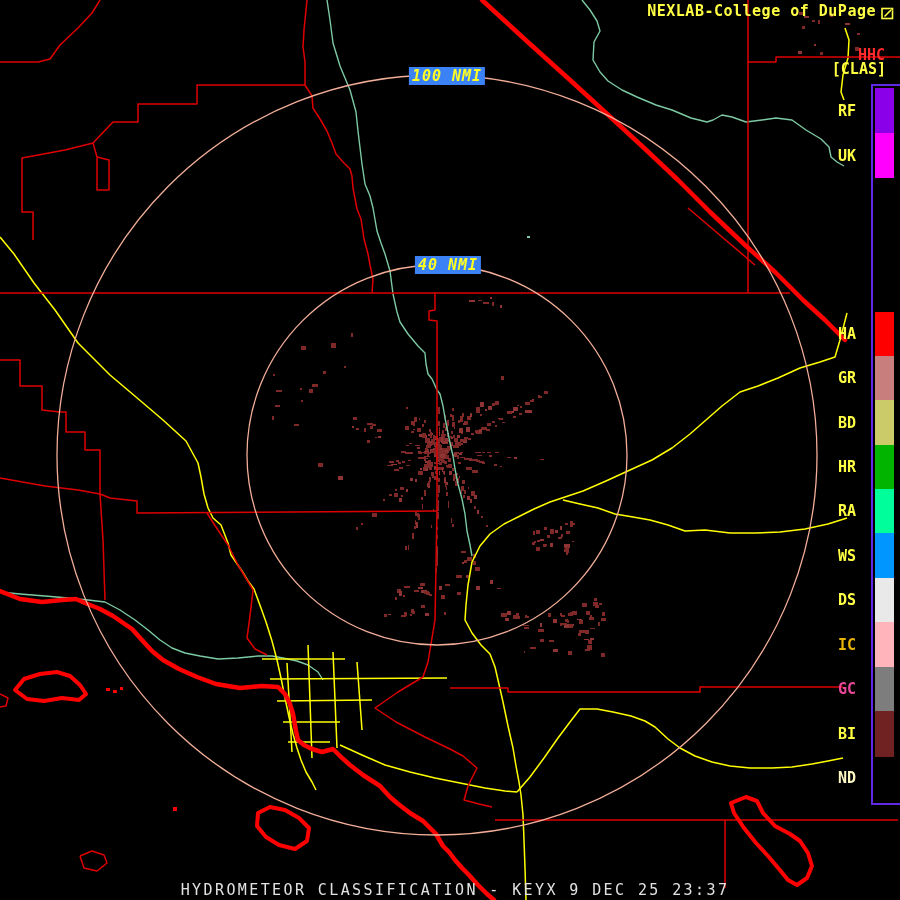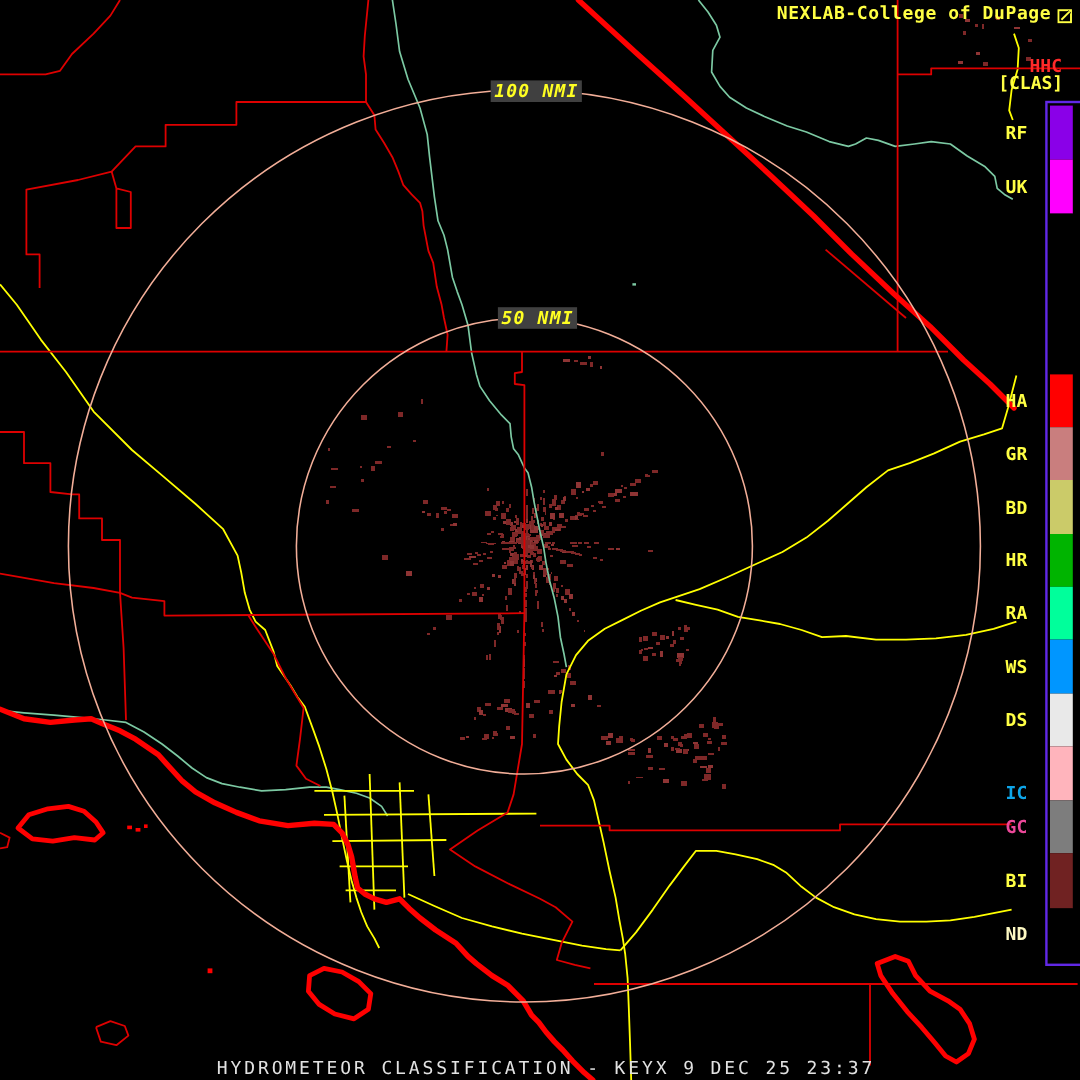--- a/index.html
+++ b/index.html
@@ -6,21 +6,21 @@
   #screen{position:relative;width:900px;height:900px;background:#000;overflow:hidden;
           font-family:"DejaVu Sans Mono","Liberation Mono",monospace;}
   #map-svg{position:absolute;left:0;top:0;}
   .ovl{position:absolute;white-space:pre;line-height:1.05;}
   #title-text{top:4px;right:24px;font-size:15px;font-weight:bold;letter-spacing:0.5px;margin-left:16px;}
   #title-icon{position:absolute;top:5px;right:6px;}
   #product-code{top:48px;right:15px;font-size:15px;font-weight:bold;}
   #product-tag{top:62px;right:14px;font-size:15px;font-weight:bold;}
   #status-text{bottom:1px;left:455px;transform:translateX(-50%);font-size:15px;letter-spacing:2.4px;}
   .ring-label{position:absolute;transform:translate(-50%,-50%);font-size:15px;font-weight:bold;
-              font-style:italic;background:#404040;padding:0 3px;letter-spacing:1px;}
+              font-style:italic;background:#3b82f6;padding:0 3px;letter-spacing:1px;}
   #legend-border{position:absolute;background:#000;}
   .legend-seg{position:absolute;}
   .legend-label{position:absolute;width:30px;font-size:15px;font-weight:bold;}
 </style>
 </head>
 <body>
 
 <div id="screen">
   <svg id="map-svg" width="900" height="900">
       <g shape-rendering="crispEdges">
@@ -723,34 +723,34 @@
     <svg width="13" height="13" viewBox="0 0 13 13">
       <rect x="1" y="1.5" width="10.5" height="10" fill="none" stroke="#FFFF44" stroke-width="1.6"></rect>
       <line x1="10.5" y1="2.5" x2="3.5" y2="9.5" stroke="#000" stroke-width="3"></line>
       <line x1="10.5" y1="2.5" x2="3.5" y2="9.5" stroke="#FFFF44" stroke-width="1.6"></line>
     </svg>
   </span>
   <span class="ovl" id="product-code" style="color: rgb(255, 42, 42);">HHC</span>
   <span class="ovl" id="product-tag" style="color: rgb(255, 255, 68);">[CLAS]</span>
 
   <span class="ring-label" id="ring-label-outer" style="left: 447px; top: 76px; color: rgb(255, 255, 34);">100 NMI</span>
-  <span class="ring-label" id="ring-label-inner" style="left: 448px; top: 265px; color: rgb(255, 255, 34);">50 NMI</span>
+  <span class="ring-label" id="ring-label-inner" style="left: 448px; top: 265px; color: rgb(255, 255, 34);">40 NMI</span>
 
   <div id="legend-border" style="left: 871px; top: 84px; width: 27px; height: 717px; border: 2px solid rgb(97, 40, 230);"></div>
   <div id="legend-labels">
       <div class="legend-label" style="left: 838px; top: 101.5px; color: rgb(255, 255, 68);">RF</div>
       <div class="legend-label" style="left: 838px; top: 146.5px; color: rgb(255, 255, 68);">UK</div>
       <div class="legend-label" style="left: 838px; top: 325px; color: rgb(255, 255, 68);">HA</div>
       <div class="legend-label" style="left: 838px; top: 369px; color: rgb(255, 255, 68);">GR</div>
       <div class="legend-label" style="left: 838px; top: 413.5px; color: rgb(255, 255, 68);">BD</div>
       <div class="legend-label" style="left: 838px; top: 458px; color: rgb(255, 255, 68);">HR</div>
       <div class="legend-label" style="left: 838px; top: 502px; color: rgb(255, 255, 68);">RA</div>
       <div class="legend-label" style="left: 838px; top: 546.5px; color: rgb(255, 255, 68);">WS</div>
       <div class="legend-label" style="left: 838px; top: 591px; color: rgb(255, 255, 68);">DS</div>
-      <div class="legend-label" style="left: 838px; top: 635.5px; color: #0ea5e9; margin-top: 16px;">IC</div>
+      <div class="legend-label" style="left: 838px; top: 635.5px; color: #eab308;">IC</div>
       <div class="legend-label" style="left: 838px; top: 680px; color: #ec4899;">GC</div>
       <div class="legend-label" style="left: 838px; top: 725px; color: rgb(255, 255, 68);">BI</div>
       <div class="legend-label" style="left: 838px; top: 769px; color: #fef9c3;">ND</div>
     </div>
 
   <span class="ovl" id="status-text" style="color: rgb(226, 226, 226);">HYDROMETEOR CLASSIFICATION - KEYX 9 DEC 25 23:37</span>
 <div class="legend-seg" style="left: 875px; top: 88px; width: 19px; height: 45px; background: rgb(138, 0, 232);"></div>
     <div class="legend-seg" style="left: 875px; top: 133px; width: 19px; height: 45px; background: rgb(255, 0, 255);"></div>
     <div class="legend-seg" style="left: 875px; top: 178px; width: 19px; height: 134px; background: rgb(0, 0, 0);"></div>
     <div class="legend-seg" style="left: 875px; top: 312px; width: 19px; height: 44px; background: rgb(255, 0, 0);"></div>

